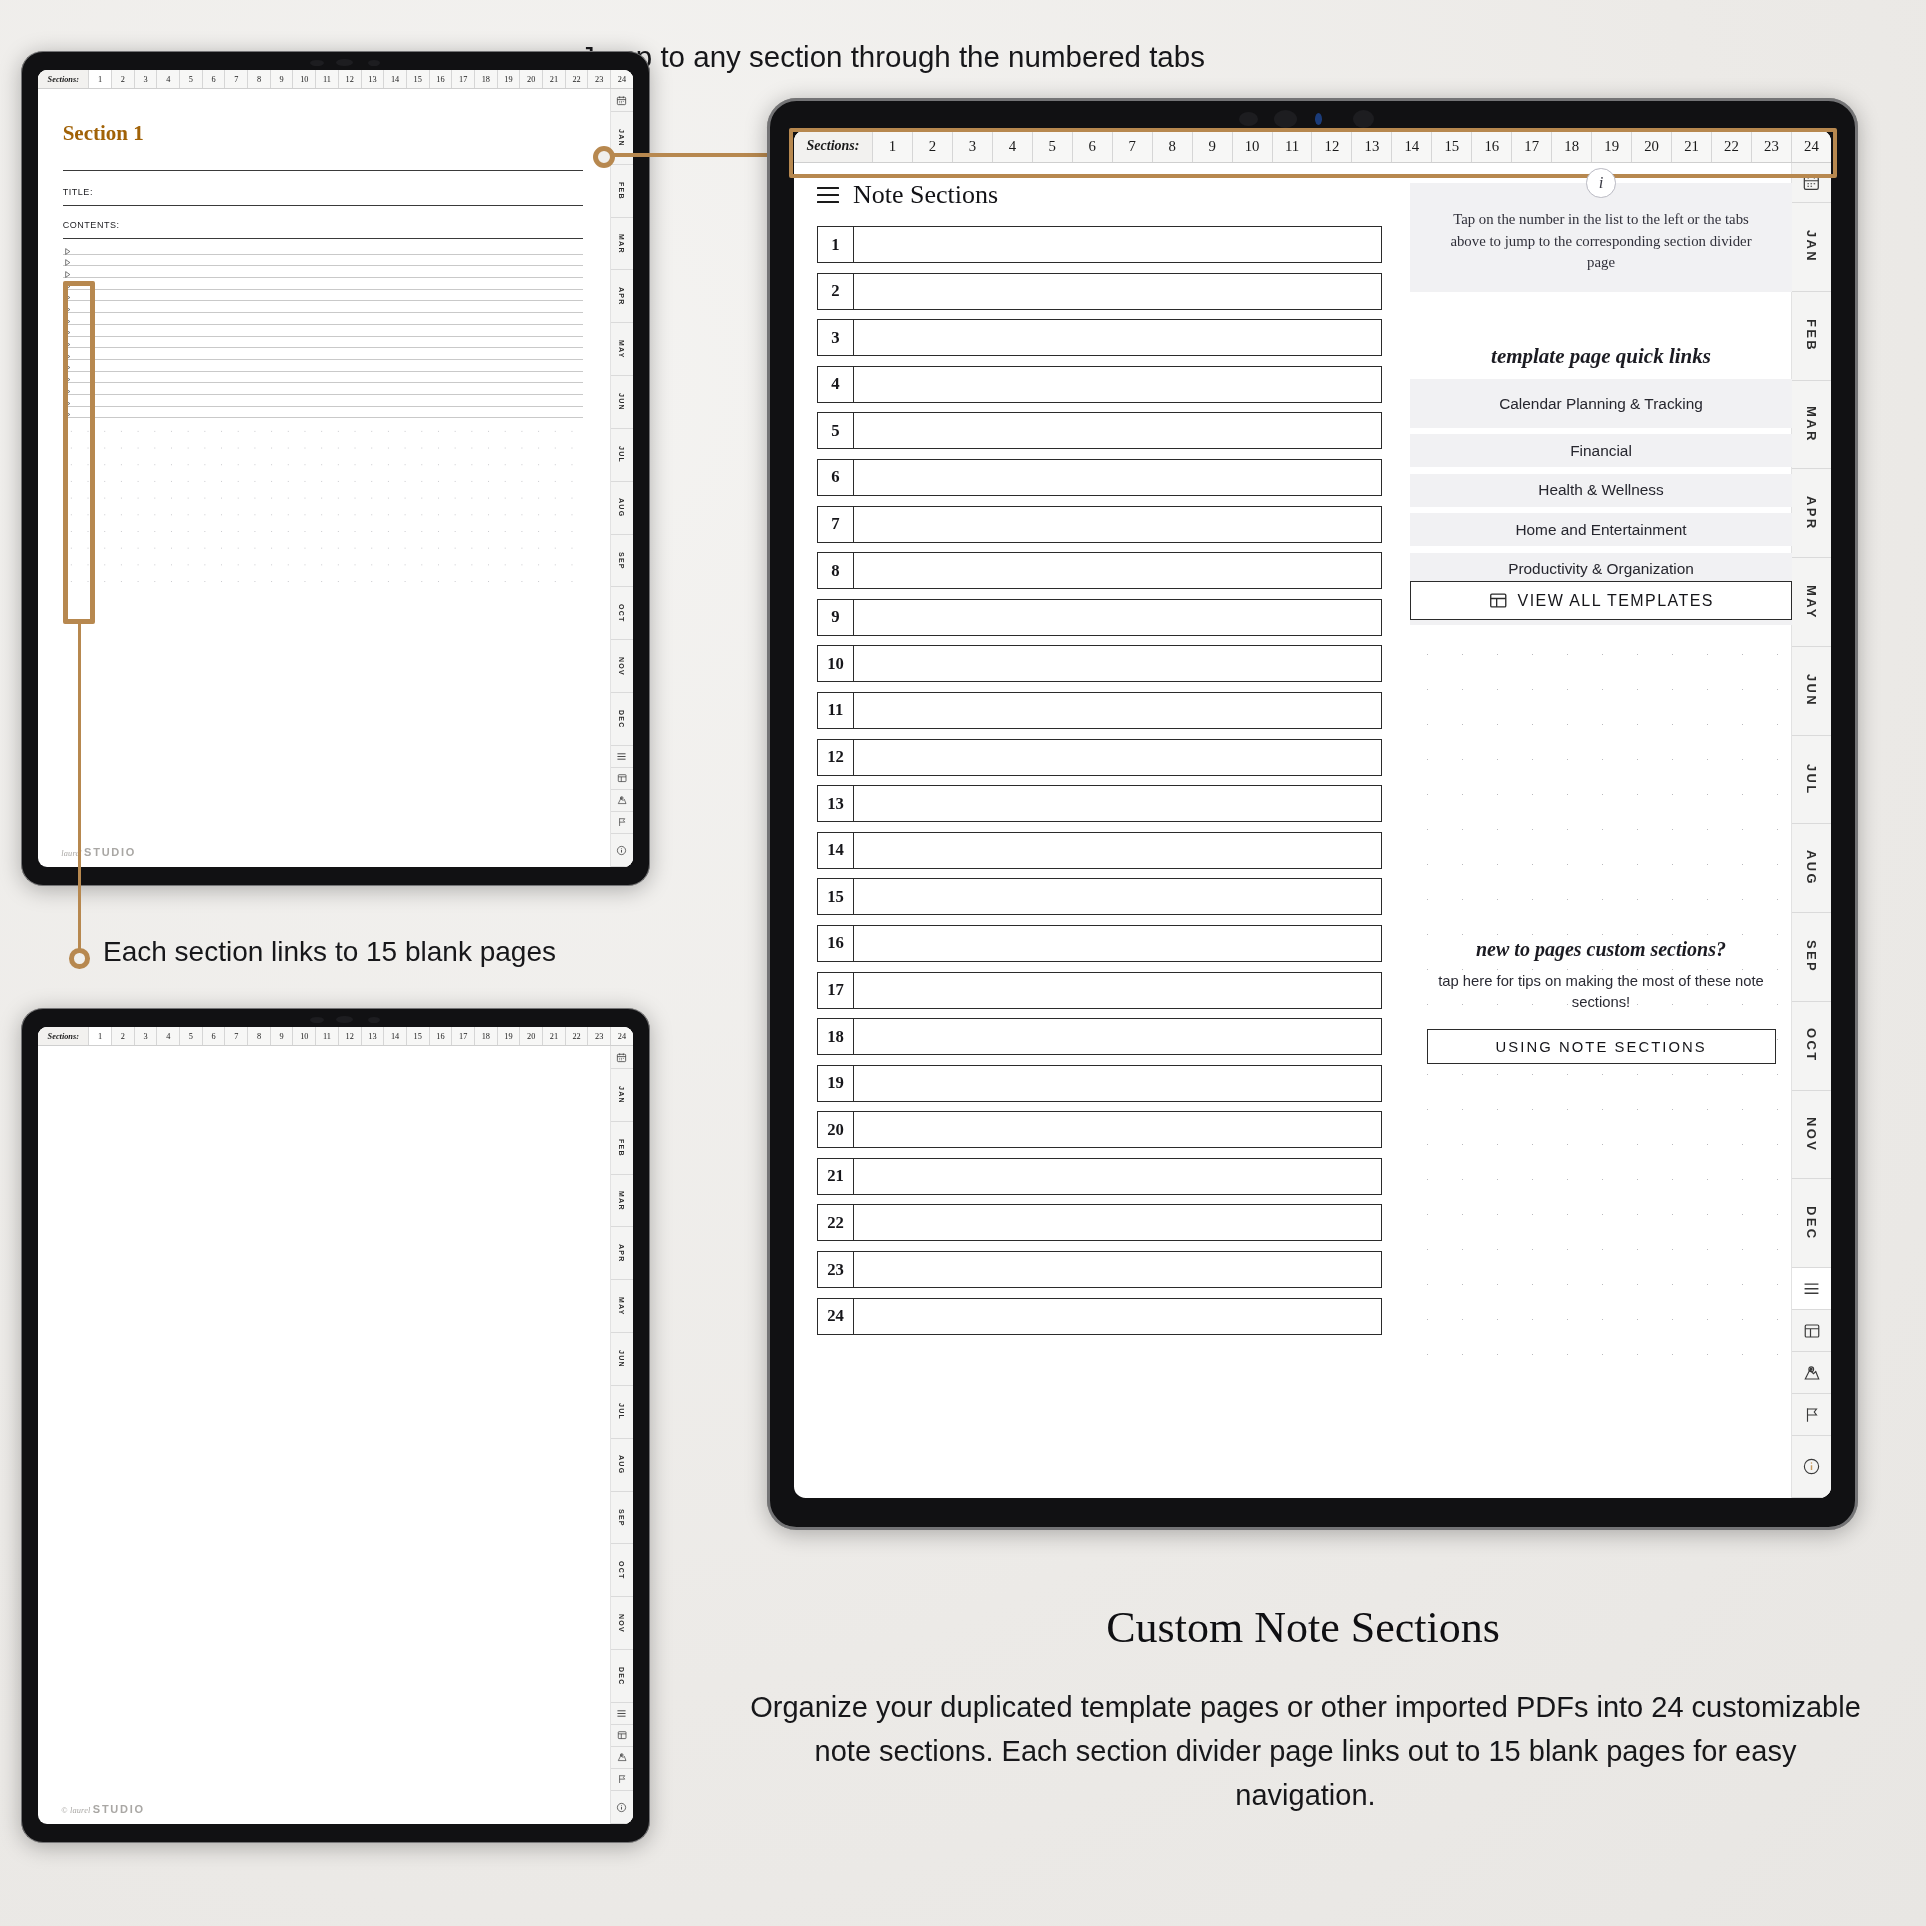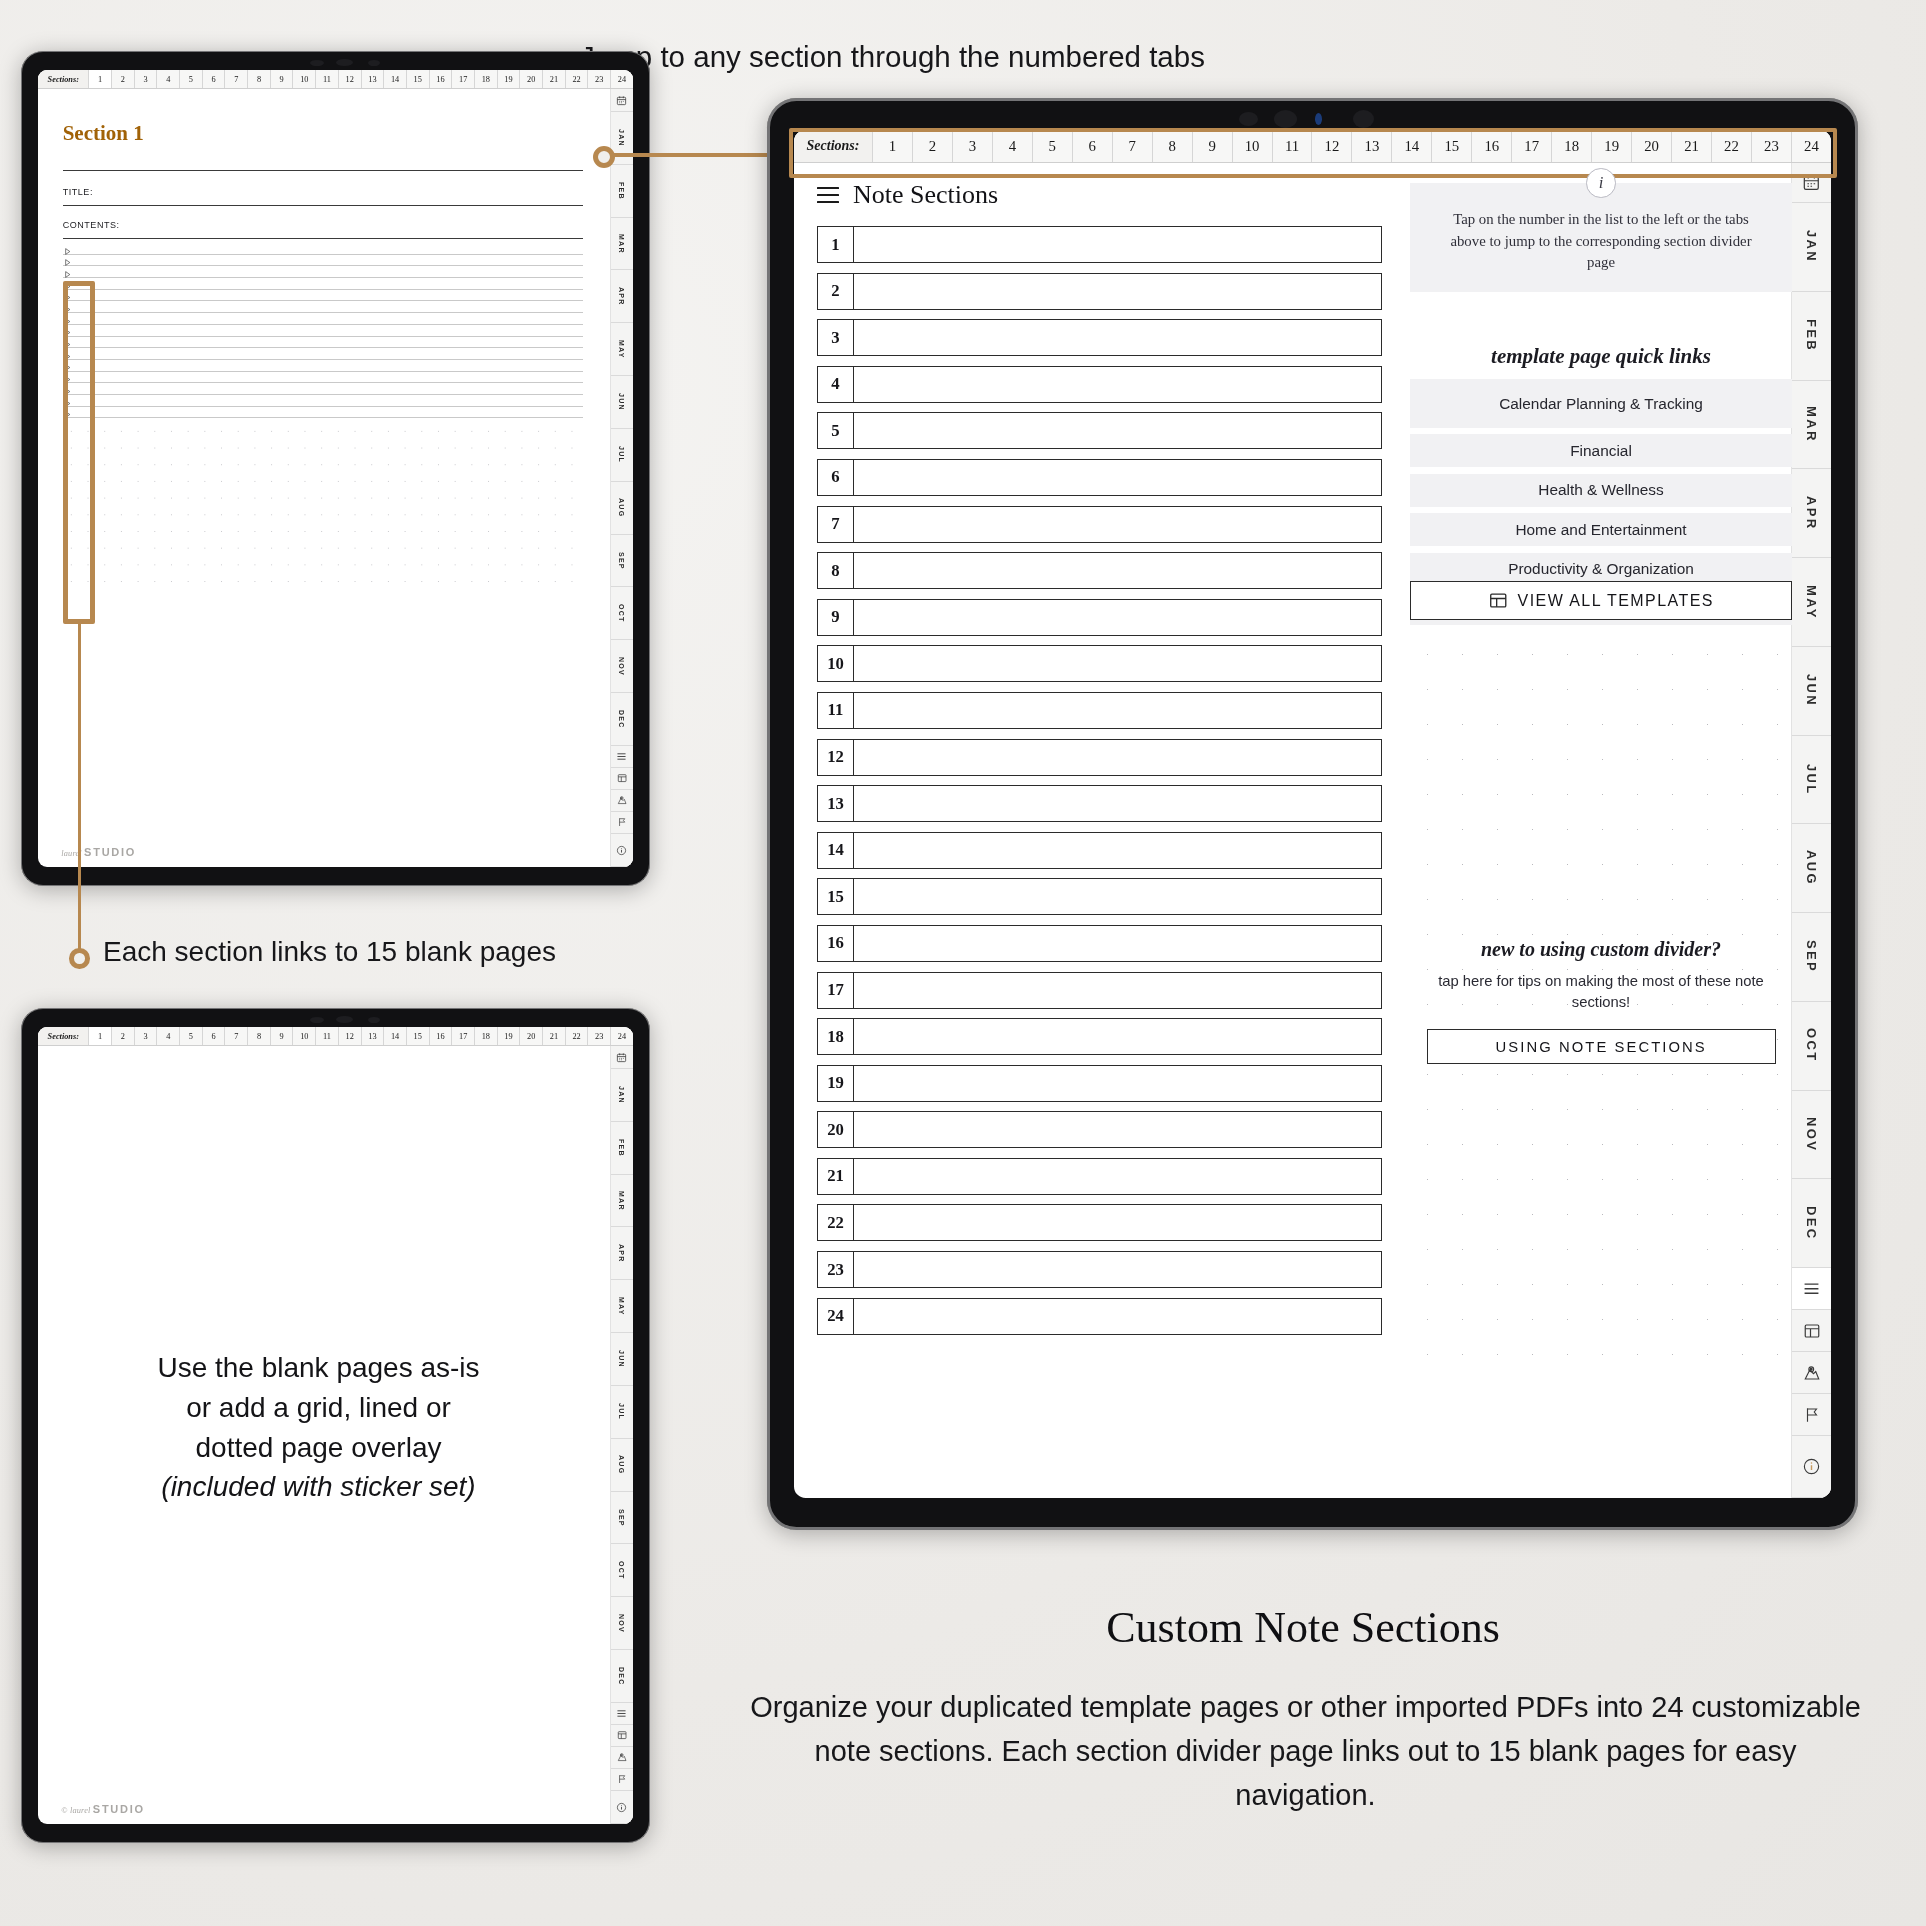--- a/index.html
+++ b/index.html
@@ -445,26 +445,20 @@
         </div>
       </div>
 
       <div class="brandfoot" style="left:23px; bottom:9px; font-size:8.3px;">
         <span style="font-style:normal;">© </span><span>laurel</span>
         <b>STUDIO</b>
       </div>
     </div>
   </div>
 
-  <div class="blankmsg" style="left:39px; top:1348px; width:559px; font-size:28px; line-height:1.42;">
-    <div>Use the blank pages as-is</div>
-    <div>or add a grid, lined or</div>
-    <div>dotted page overlay</div>
-    <div class="it">(included with sticker set)</div>
-  </div>
 
   <div class="tablet" style="left:767px; top:98px; width:1091px; height:1432px; border-radius:29.5px;">
     <div class="bezel-hl" style="border-width:3.2px;"></div>
     <div class="cam" style="left:472px; top:14px; width:19px; height:14px;"></div>
     <div class="cam" style="left:507px; top:12.2px; width:23px; height:18px;"></div>
     <div class="cam" style="left:548px; top:15.4px; width:7px; height:11.6px; background:#1b3c7a;"></div>
     <div class="cam" style="left:586px; top:12.2px; width:20.5px; height:18px;"></div>
 
     <div class="screen" style="left:27px; top:32px; right:27px; bottom:32px; border-radius:11.6px;">
 
@@ -707,21 +701,21 @@
             <svg width="20.5" height="19" viewBox="0 0 24 24" fill="none" stroke="#2b2b2b" stroke-width="1.7">
               <rect x="2.5" y="4" width="19" height="16" rx="1.5"></rect>
                 <path d="M2.5 9.5h19M10 9.5V20"></path>
               </svg>
           </span>
           <span>VIEW ALL TEMPLATES</span>
         </div>
 
         <div class="dotgrid" style="position:absolute; left:0; top:457px; width:100%; height:742px;"></div>
 
-        <div class="qtitle" style="position:absolute; left:0; top:758px; width:100%; font-size:20px;">new to using custom divider?</div>
+        <div class="qtitle" style="position:absolute; left:0; top:758px; width:100%; font-size:20px;">new to pages custom sections?</div>
         <div style="position:absolute; left:23px; top:791px; width:336px; text-align:center; font-size:14.8px; line-height:1.42; color:#2a2a33;">tap here for tips on making the most of these note sections!</div>
         <div class="obtn" style="position:absolute; left:16.7px; top:849px; width:349px; height:35px; font-size:14.8px; letter-spacing:.14em;">
           <span>USING NOTE SECTIONS</span>
         </div>
       </div>
     </div>
   </div>
 
   <div class="hl-box" style="left:789px; top:128px; width:1048px; height:50px;"></div>
 

